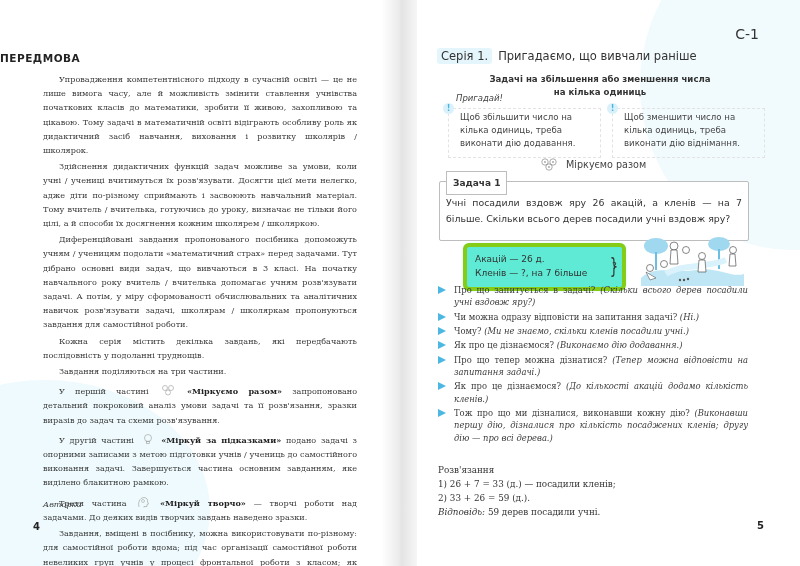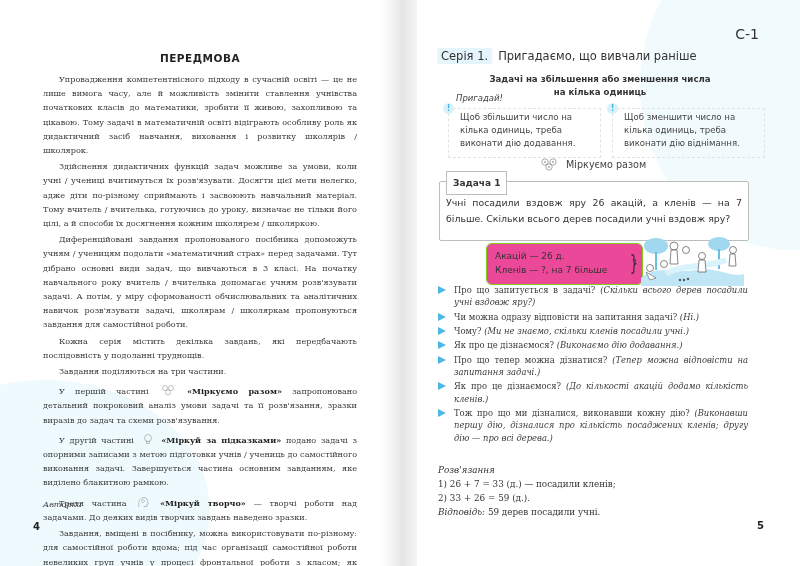--- a/index.html
+++ b/index.html
@@ -5,21 +5,21 @@
   html, body { margin:0; padding:0; }
   body { width:800px; height:566px; position:relative; overflow:hidden; background:#ffffff; font-family:"DejaVu Serif", serif; color:#333; }
   .page { position:absolute; top:0; height:566px; overflow:hidden; }
   .page-left { left:0; width:400px; background:#fff; }
   .page-right { left:400px; width:400px; background:#fff; }
   .blob-left { position:absolute; left:-120px; top:380px; width:330px; height:260px; border-radius:50%; background:#eefafd; }
   .blob-right { position:absolute; right:-140px; top:-80px; width:300px; height:330px; border-radius:50%; background:#f1fbfd; }
   .spine { position:absolute; top:0; left:383px; width:34px; height:566px; background:linear-gradient(to right,#fdfdfd 0%,#ececec 45%,#e4e4e4 55%,#f6f6f6 100%); }
 
   
-  .lp-title { position:absolute; left:0; width:400px; top:52px; text-align:center; font-family:"DejaVu Sans", sans-serif; font-size:10.5px; letter-spacing:0.5px; color:#222; font-weight:bold; }
+  .lp-title { position:absolute; left:0; width:400px; top:52px; font-family:"DejaVu Sans", sans-serif; font-size:10.5px; letter-spacing:0.5px; color:#222; font-weight:bold; }
   .lp-body { position:absolute; left:43px; width:314px; top:72px; font-size:8.1px; line-height:14.2px; text-align:justify; color:#3a3a3a; }
   .lp-body p { margin:0 0 2px 0; text-indent:16px; }
   .lp-body p.sp { margin-top:6px; }
   .inl-icon { display:inline-block; width:14px; height:12px; vertical-align:-2px; margin:0 2px; }
   .b { font-weight:bold; color:#222; }
   .authors { position:absolute; left:43px; width:314px; top:499px; text-align:left; font-style:italic; font-size:8.1px; color:#3a3a3a; }
   .pnum { position:absolute; font-family:"DejaVu Sans", sans-serif; font-weight:bold; font-size:10px; color:#222; }
 
   
   .series-code { position:absolute; right:41px; top:26px; font-family:"DejaVu Sans", sans-serif; font-size:14px; color:#333; }
@@ -30,31 +30,31 @@
   .remember { position:absolute; left:56px; top:93px; font-family:"DejaVu Sans", sans-serif; font-style:italic; font-size:8.5px; color:#444; }
   .rule-box { position:absolute; top:108px; width:136px; height:46px; border:1px dashed #e3e3e3; padding:2px 4px 0 11px; font-family:"DejaVu Sans", sans-serif; font-size:8.6px; line-height:13px; color:#444; }
   .rule-1 { left:48px; }
   .rule-2 { left:212px; }
   .excl { position:absolute; left:-6px; top:-6px; width:11px; height:11px; border-radius:50%; background:#d9f1fa; color:#4bb4de; font-size:8px; line-height:11px; text-align:center; font-weight:bold; }
   .think { position:absolute; left:140px; top:157px; font-family:"DejaVu Sans", sans-serif; font-size:9.6px; color:#444; }
   .think-icon { display:inline-block; width:18px; height:14px; vertical-align:-3px; margin-right:5px; }
   .task-box { position:absolute; left:39px; top:181px; width:308px; height:58px; border:1px solid #bdbdbd; border-radius:2px; background:#fff; }
   .task-label { position:absolute; left:46px; top:171px; background:#fff; border:1px solid #bdbdbd; padding:6px 6px; font-family:"DejaVu Sans", sans-serif; font-weight:bold; font-size:9px; color:#333; }
   .task-text { position:absolute; left:46px; top:195px; width:296px; font-family:"DejaVu Sans", sans-serif; font-size:9.4px; line-height:16px; text-align:justify; color:#333; }
-  .cond-box { position:absolute; left:63px; top:243px; width:155px; height:40px; border:1px solid #84cc16; border-radius:6px; box-shadow:0 0 3px #d8f1f9; background:#ec4899; font-family:"DejaVu Sans", sans-serif; font-size:9px; line-height:14px; color:#333;margin-left:23px; }
+  .cond-box { position:absolute; left:63px; top:243px; width:155px; height:40px; border:4px solid #84cc16; border-radius:6px; box-shadow:0 0 3px #d8f1f9; background:#5eead4; font-family:"DejaVu Sans", sans-serif; font-size:9px; line-height:14px; color:#333; }
   .cond-lines { position:absolute; left:8px; top:5px; }
   .brace { position:absolute; left:140px; top:5px; font-size:22px; line-height:28px; color:#333; font-family:"DejaVu Sans", sans-serif; transform:scaleX(0.6); }
   .qmark { position:absolute; left:145px; top:12px; }
   .illu { position:absolute; left:236px; top:234px; width:110px; height:52px; }
   .qa-list { position:absolute; left:38px; top:284px; width:310px; font-size:8.4px; line-height:12.4px; color:#3a3a3a; }
   .qa { position:relative; padding-left:16px; margin-bottom:1.9px; text-align:justify; }
   .qa .tri { position:absolute; left:0; top:2px; width:0; height:0; border-left:8px solid #4cb7e3; border-top:4px solid transparent; border-bottom:4px solid transparent; }
   .qa .ans { font-style:italic; }
   .solution { position:absolute; left:38px; top:463px; width:310px; font-size:8.8px; line-height:14px; color:#333; }
-  .solution .sol-h { font-style:italic; }
+  .solution .sol-h { }
   .solution i { font-style:italic; }
 </style>
 </head>
 <body>
 
 <div class="page page-left">
   <div class="blob-left"></div>
   <div class="lp-title">ПЕРЕДМОВА</div>
   <div class="lp-body">
     <p>Упровадження компетентнісного підходу в сучасній освіті — це не лише вимога часу, але й можливість змінити ставлення учнівства початкових класів до математики, зробити її живою, захопливою та цікавою. Тому задачі в математичній освіті відіграють особливу роль як дидактичний засіб навчання, виховання і розвитку школярів / школярок.</p>

